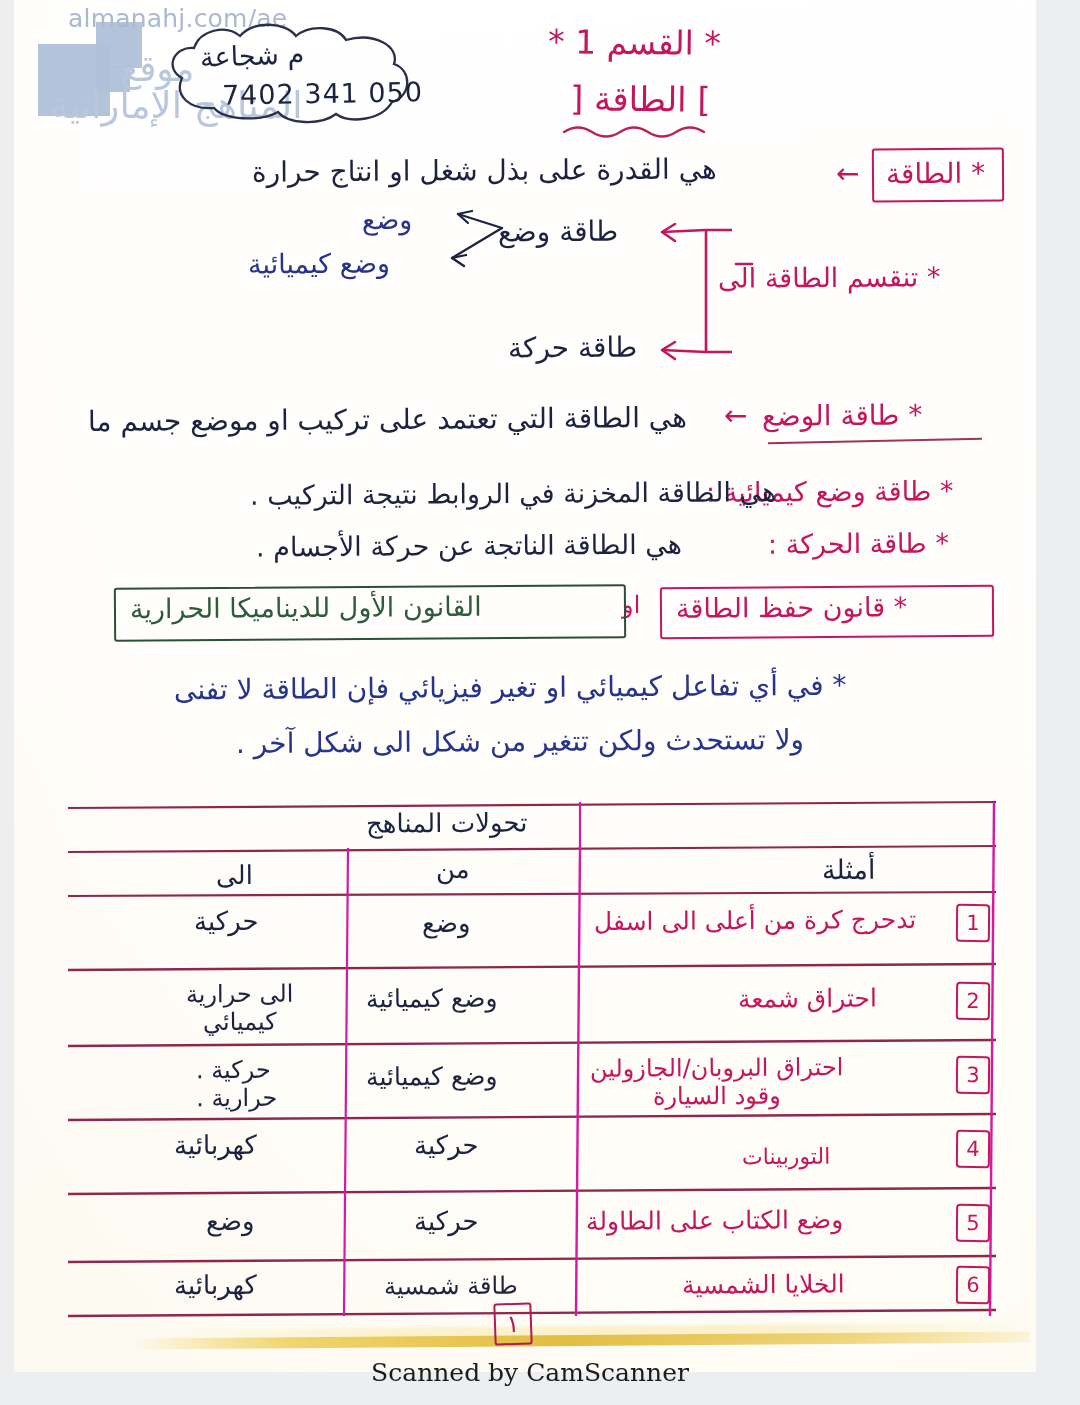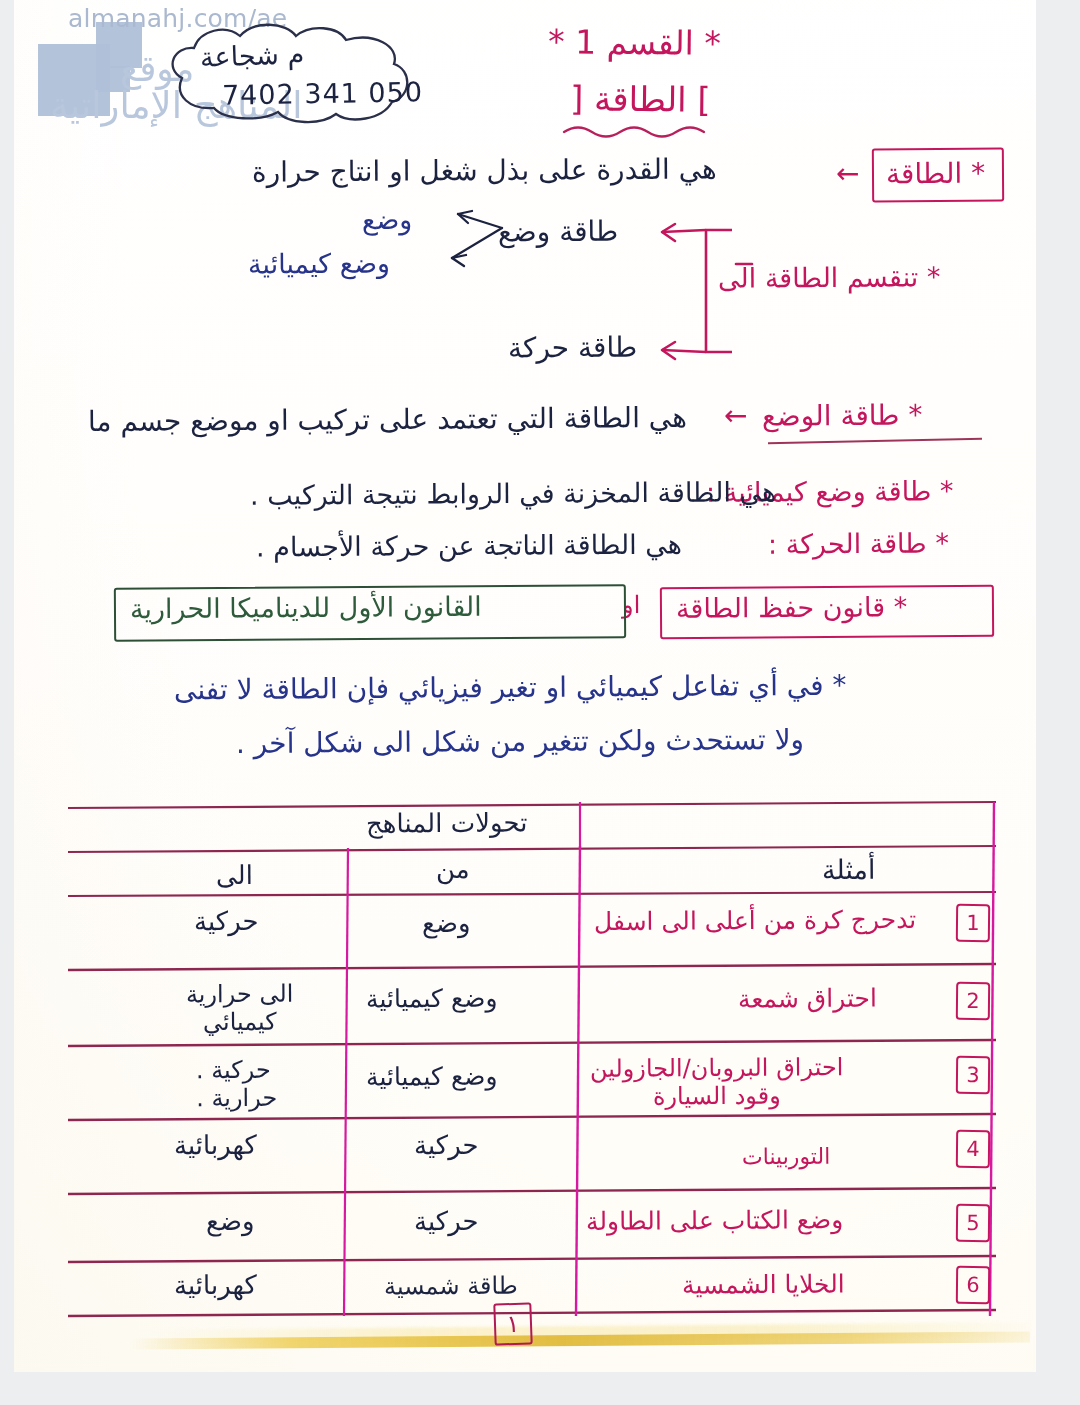--- a/index.html
+++ b/index.html
@@ -372,14 +372,15 @@
     <div class="tcell ink-navy sk-4" style="left:140px; top:406px; font-size:26px;">وضع</div>
 
     <div class="rownum sk-3" style="left:890px; top:466px;">6</div>
     <div class="tcell ink-pink sk-4" style="left:616px; top:470px; font-size:25px;">الخلايا الشمسية</div>
     <div class="tcell ink-navy sk-4" style="left:318px; top:472px; font-size:24px;">طاقة شمسية</div>
     <div class="tcell ink-navy sk-4" style="left:108px; top:470px; font-size:26px;">كهربائية</div>
   </div>
 
   <div class="pagenum-box">١</div>
 
+  <div id="camscanner-footer">Scanned by CamScanner</div>
 
 </div>
 
 </body></html>

